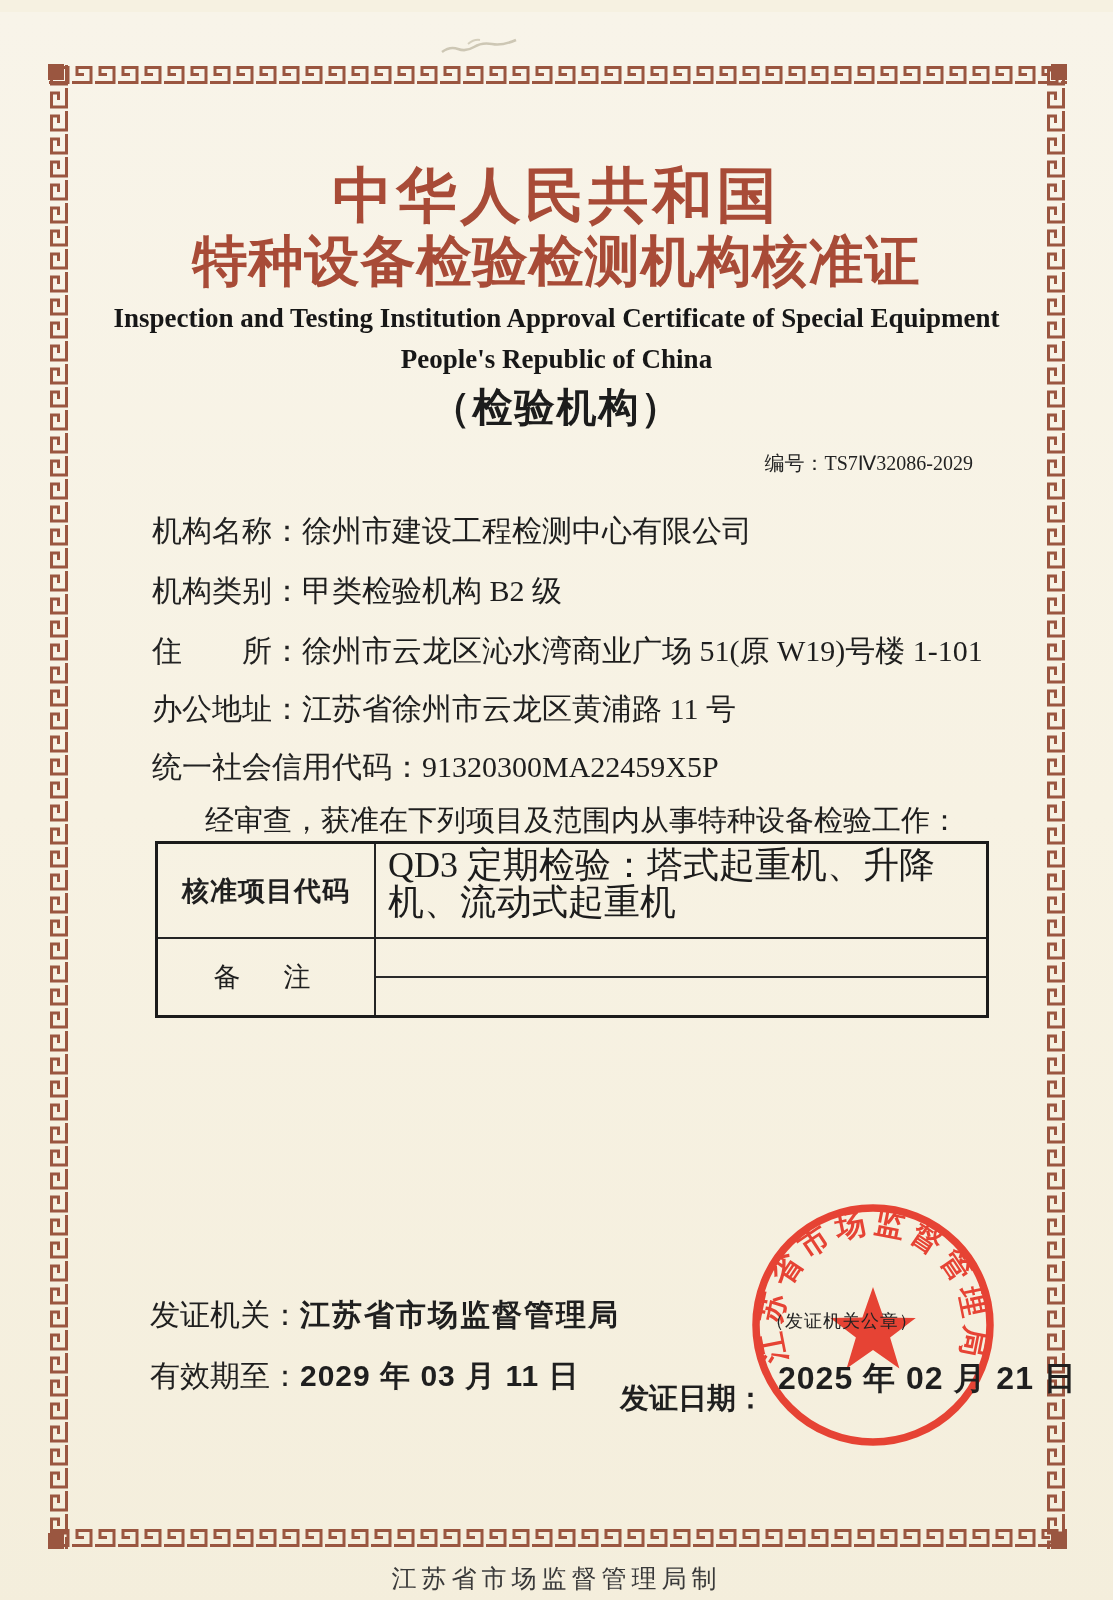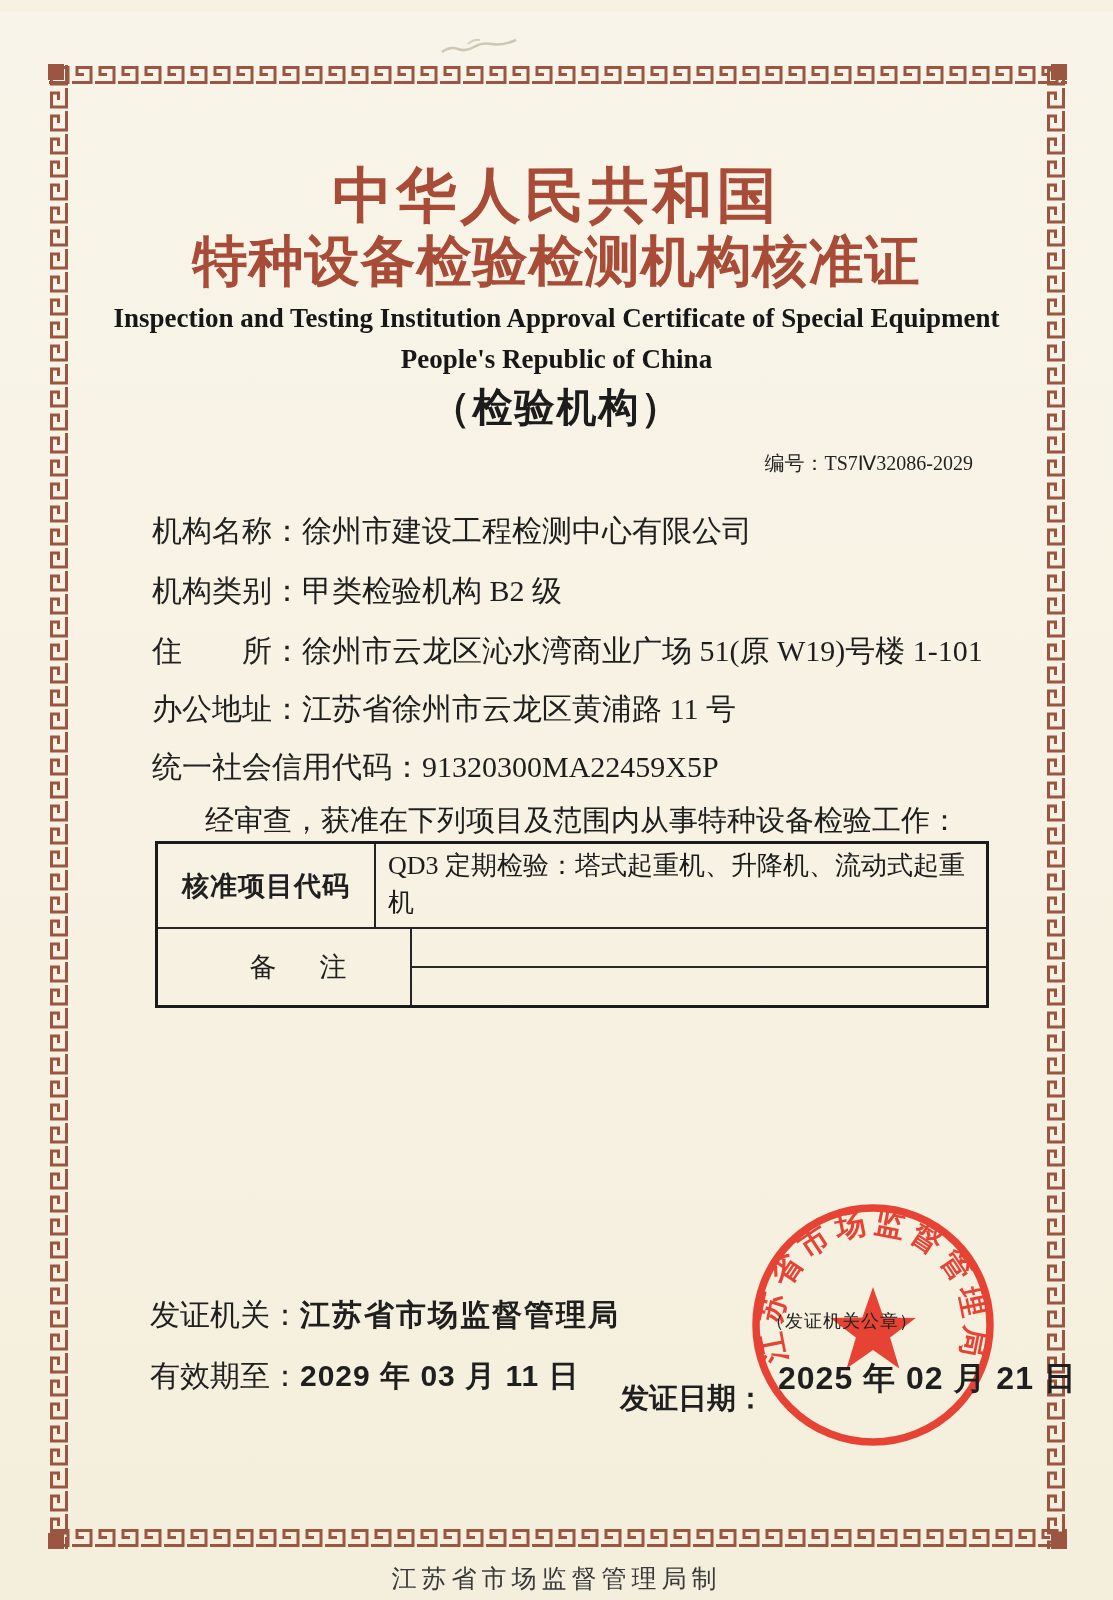--- a/index.html
+++ b/index.html
@@ -22,22 +22,22 @@
   .field{left:152px;font-size:30px;white-space:nowrap;color:#222;}
   .field .val{color:#1e1e1e;}
   .intro{left:205px;top:789px;font-size:29px;color:#1e1e1e;}
   
   .aptable{left:155px;top:829px;width:828px;border:3px solid #1b1b1b;background:transparent;}
   .aptable .r1{display:flex;min-height:76px;border-bottom:2px solid #242424;}
   .aptable .r2{display:flex;min-height:76px;}
   .aptable .c1{width:216px;flex:0 0 216px;border-right:2px solid #242424;
     display:flex;align-items:center;justify-content:center;
     font-weight:bold;font-size:27px;letter-spacing:1px;}
-  .aptable .c1.remark{font-weight:normal;letter-spacing:8px;padding-left:36px;}
-  .aptable .c2{flex:1;font-size:26px;line-height:37px;padding:3px 10px 6px 12px;color:#1c1c1c;}
+  .aptable .c1.remark{font-weight:normal;letter-spacing:8px;}
+  .aptable .c2{flex:1;font-size:36px;line-height:37px;padding:3px 10px 16px 12px;color:#1c1c1c;}
   .aptable .c2stack{flex:1;display:flex;flex-direction:column;}
   .aptable .subrow{flex:1;min-height:37px;}
   .aptable .subrow.first{border-bottom:2px solid #2a2a2a;}
   
   .issuer{left:150px;top:1283px;font-size:30px;white-space:nowrap;}
   .issuer .val{font-family:"Liberation Sans",sans-serif;font-weight:bold;letter-spacing:2px;}
   .valid{left:150px;top:1344px;font-size:30px;white-space:nowrap;}
   .valid .val{font-family:"Liberation Sans",sans-serif;font-weight:600;letter-spacing:1px;}
   .issue-label{left:620px;top:1367px;font-size:29px;font-weight:bold;}
   .issue-value{left:778px;top:1345px;font-size:32px;font-family:"Liberation Sans",sans-serif;font-weight:700;letter-spacing:1px;z-index:6;}

